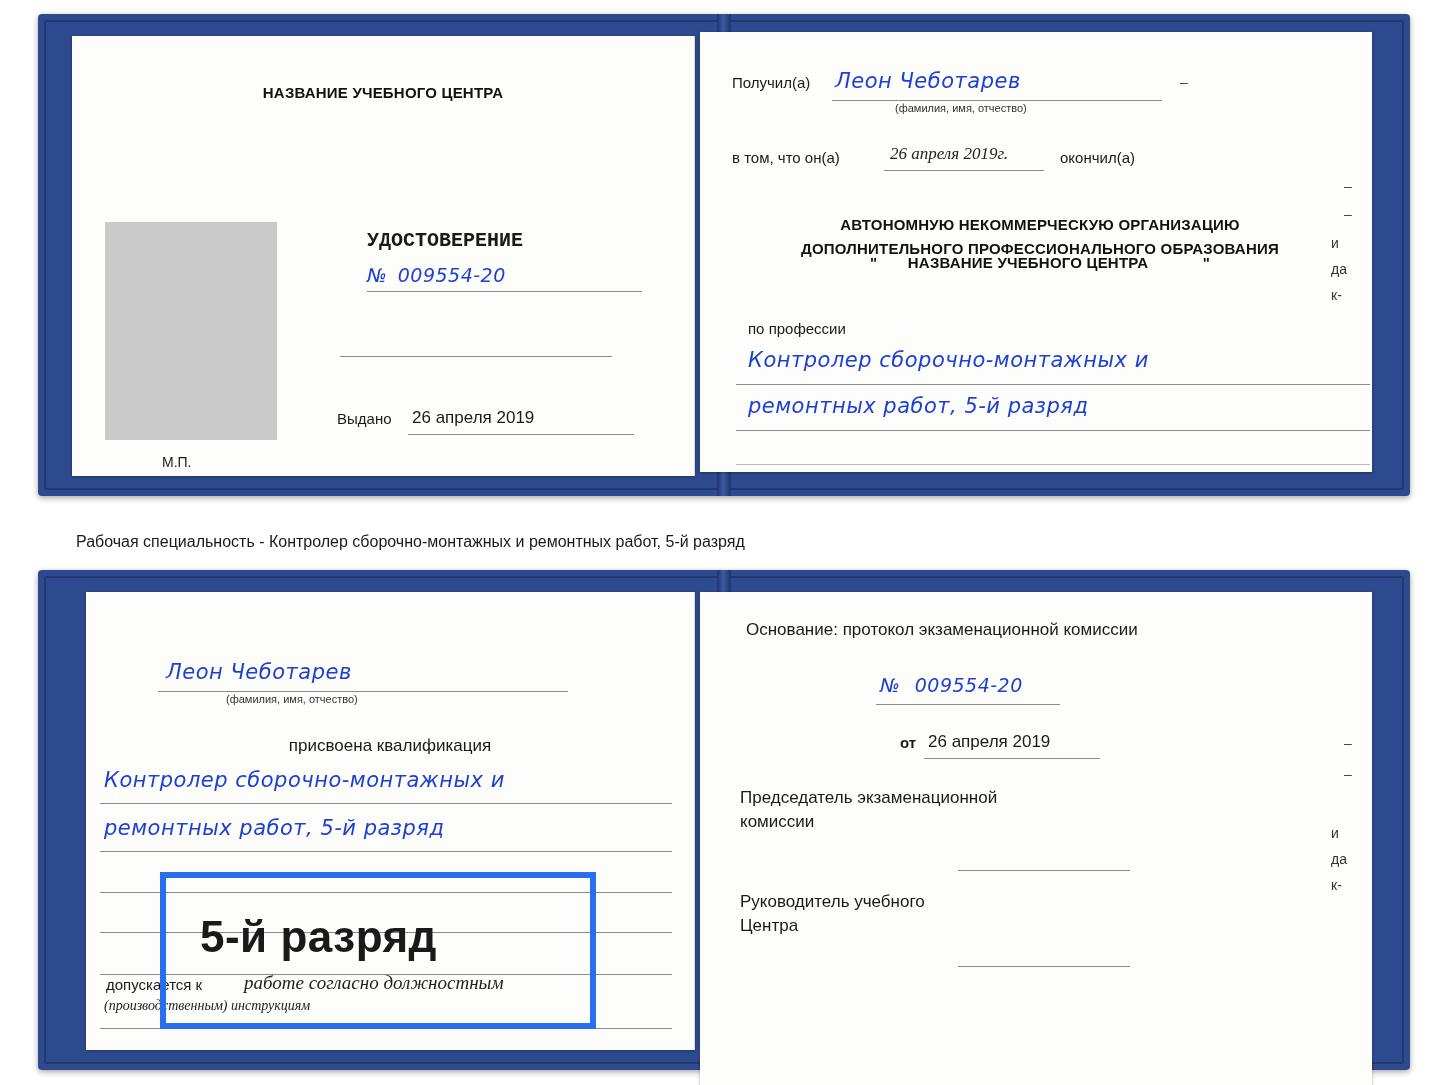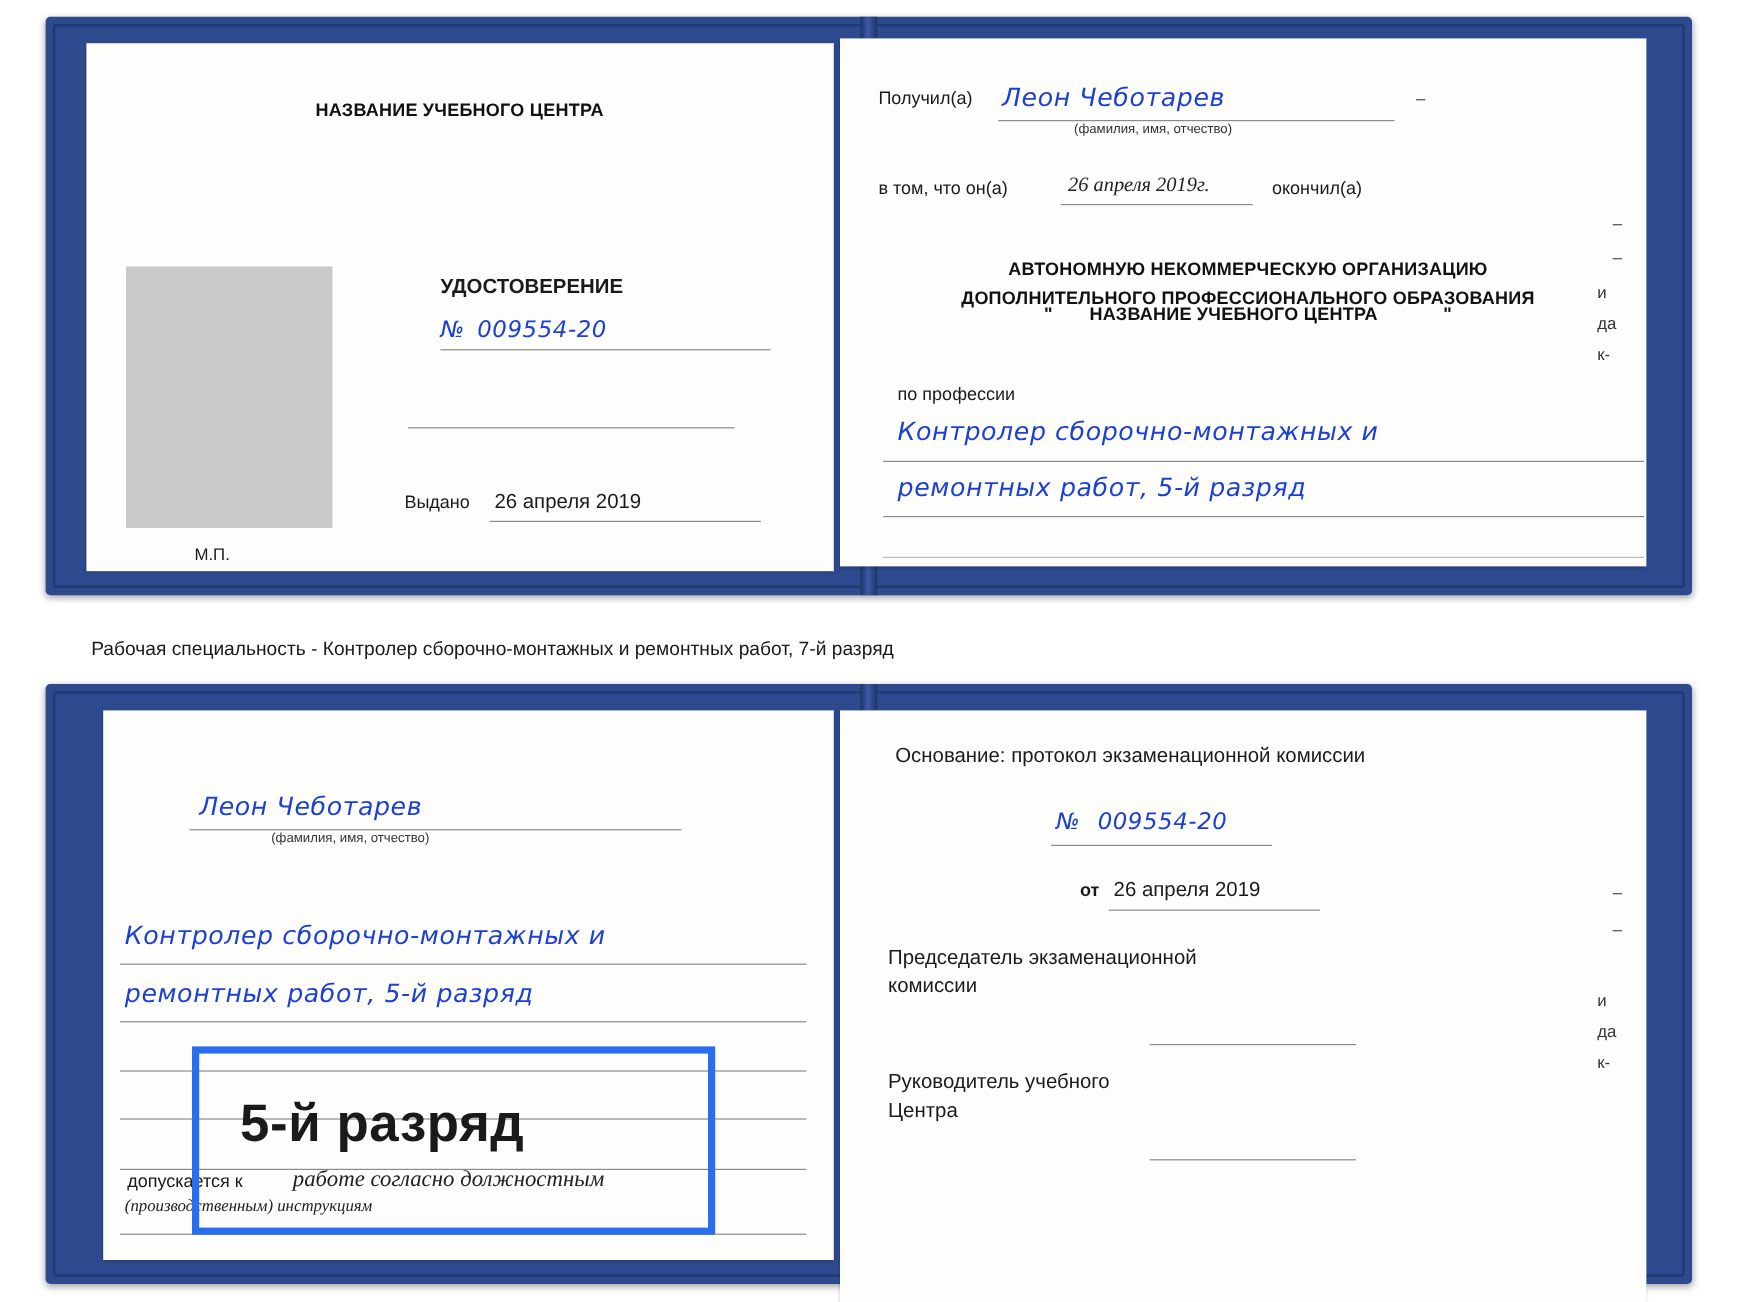--- a/index.html
+++ b/index.html
@@ -128,21 +128,21 @@
 
 <div class="book" style="left:38px; top:14px; width:1372px; height:482px;">
   <div class="cover-inner"></div>
 </div>
 
 <div class="page page-left" style="left:72px; top:36px; width:622px; height:440px;">
   <div class="hdr" style="position:absolute; left:0; top:36px; width:100%;">НАЗВАНИЕ УЧЕБНОГО ЦЕНТРА</div>
 
   <div class="photo-box" style="position:absolute; left:33px; top:186px; width:172px; height:218px;"></div>
 
-  <div class="lbl" style="position:absolute; left:295px; top:193px; font-weight:bold; font-size:17px;">УДОСТОВЕРЕНИЕ</div>
+  <div class="lbl" style="position:absolute; left:295px; top:193px; font-weight:bold; font-size:20px;font-family:Liberation Mono, monospace;">УДОСТОВЕРЕНИЕ</div>
 
   <div style="position:absolute; left:295px; top:228px; width:275px;">
     <span class="hand">№</span>
     <span class="hand" style="margin-left:6px;">009554-20</span>
   </div>
   <div class="rule" style="position:absolute; left:295px; top:255px; width:275px;"></div>
 
   <div class="rule" style="position:absolute; left:268px; top:320px; width:272px;"></div>
 
   <div class="lbl" style="position:absolute; left:265px; top:374px;">Выдано</div>
@@ -183,32 +183,33 @@
 
 <div class="edge-col" style="left:1331px; top:230px; width:24px;">
   <div>и</div>
   <div>да</div>
   <div>к-</div>
 </div>
 <div class="dash" style="left:1344px; top:178px;">–</div>
 <div class="dash" style="left:1344px; top:206px;">–</div>
 <div class="dash" style="left:1180px; top:74px;">–</div>
 
-<div class="caption" style="left:76px; top:533px; width:1280px;">Рабочая специальность - Контролер сборочно-монтажных и ремонтных работ, 7-й разряд</div>
+<div class="caption" style="left:76px; top:533px; width:1280px;">Рабочая специальность - Контролер сборочно-монтажных и ремонтных работ, 5-й разряд</div>
 
 <div class="book" style="left:38px; top:570px; width:1372px; height:500px;">
   <div class="cover-inner"></div>
 </div>
 
 <div class="page page-left" style="left:86px; top:592px; width:608px; height:458px;">
 
   <div class="hand" style="position:absolute; left:80px; top:68px; font-size:21px;">Леон Чеботарев</div>
   <div class="rule" style="position:absolute; left:72px; top:99px; width:410px;"></div>
   <div class="small" style="position:absolute; left:140px; top:101px;">(фамилия, имя, отчество)</div>
 
+  <div class="lbl" style="position:absolute; left:0; top:144px; width:100%; text-align:center; font-size:17px;">присвоена квалификация</div>
 
   <div class="hand" style="position:absolute; left:18px; top:176px; font-size:21px;">Контролер сборочно-монтажных и</div>
   <div class="rule" style="position:absolute; left:14px; top:211px; width:572px;"></div>
 
   <div class="hand" style="position:absolute; left:18px; top:224px; font-size:21px;">ремонтных работ, 5-й разряд</div>
   <div class="rule" style="position:absolute; left:14px; top:259px; width:572px;"></div>
 
   <div class="rule" style="position:absolute; left:14px; top:300px; width:572px;"></div>
   <div class="rule" style="position:absolute; left:14px; top:340px; width:572px;"></div>
   <div class="rule" style="position:absolute; left:14px; top:382px; width:572px;"></div>

